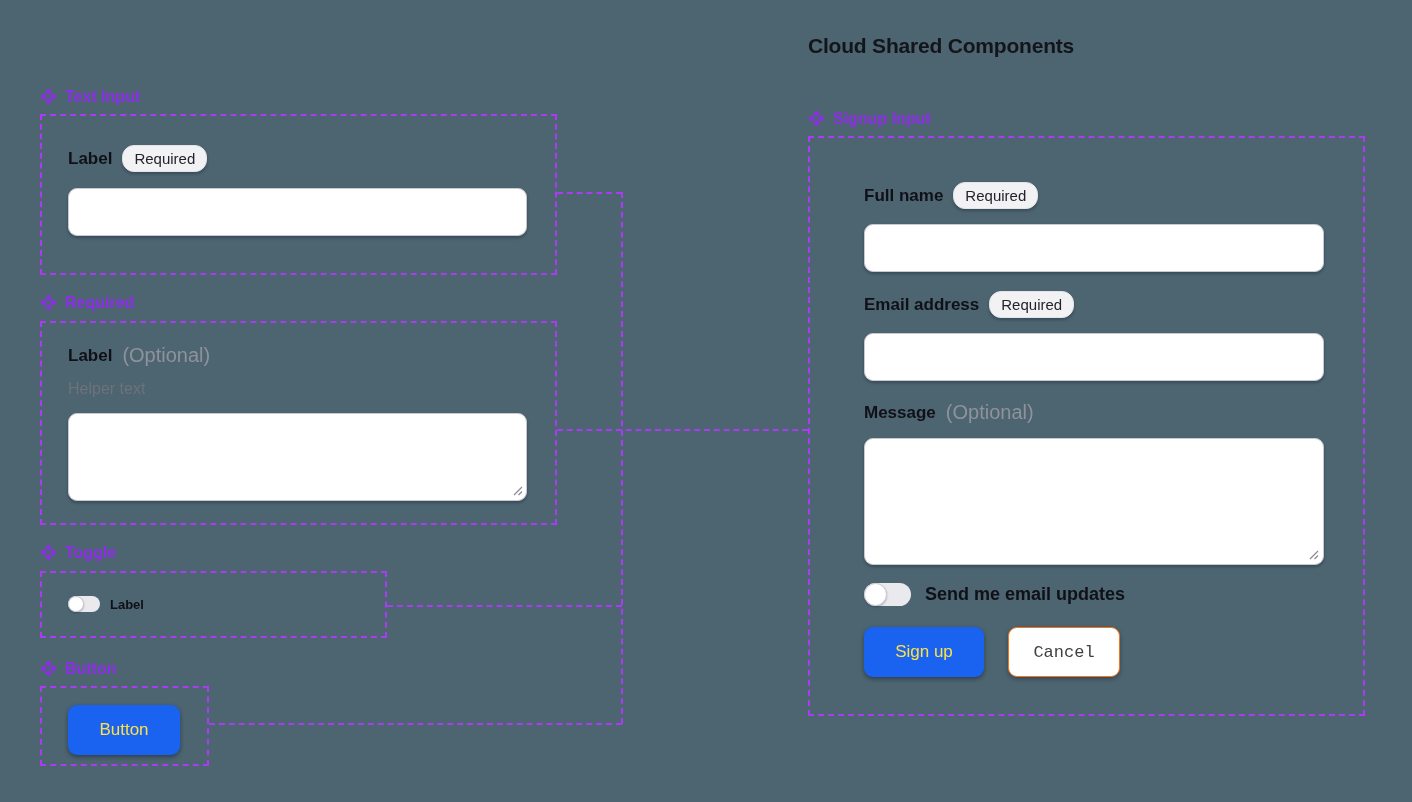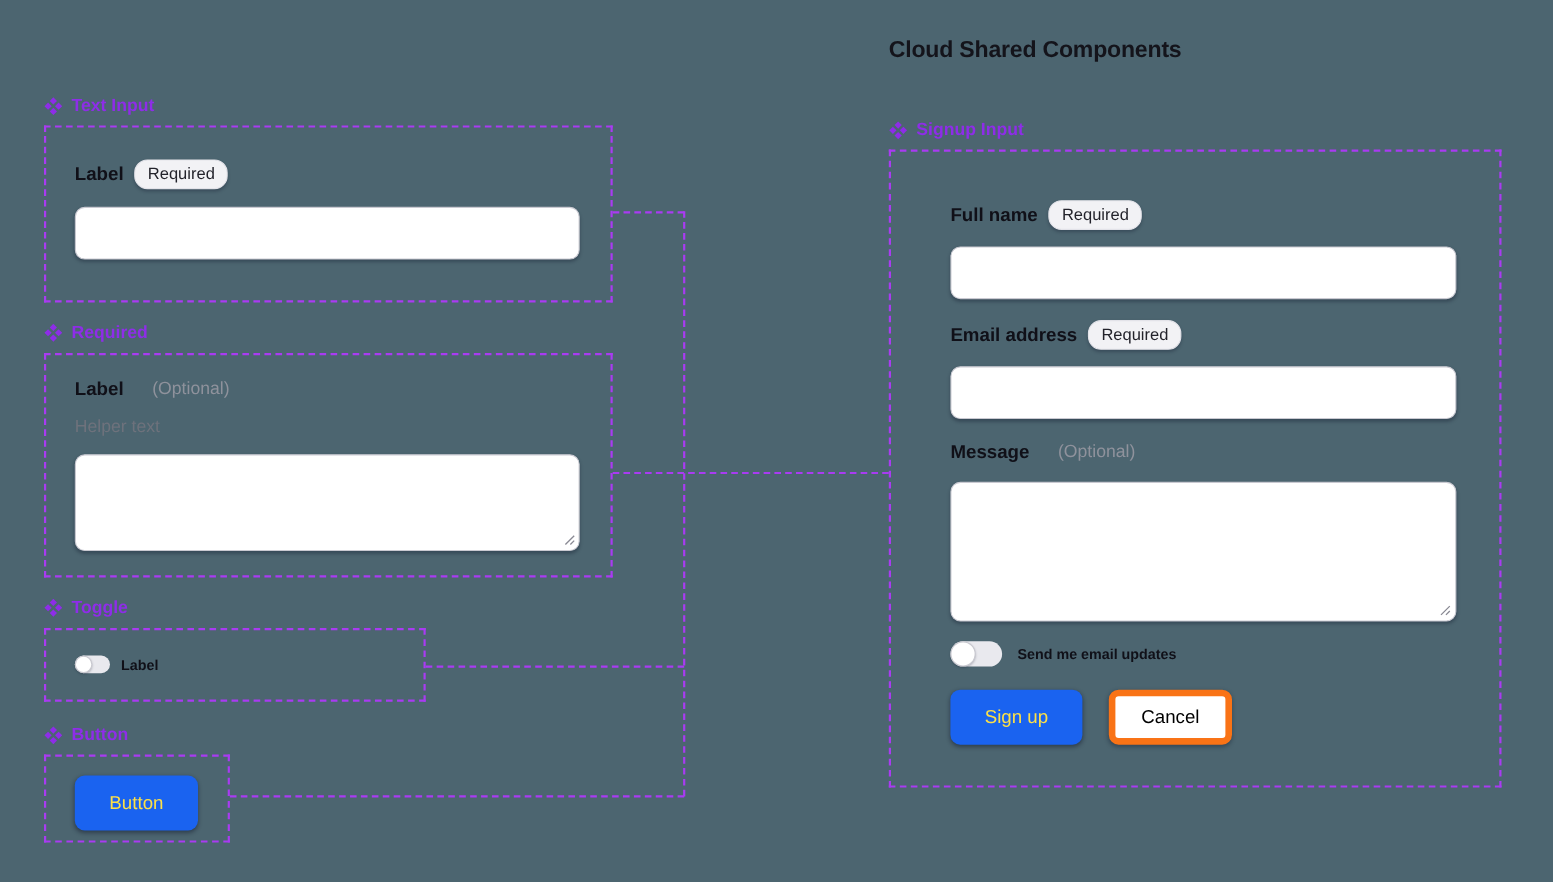--- a/index.html
+++ b/index.html
@@ -46,26 +46,25 @@
     align-items: center;
     gap: 10px;
     white-space: nowrap;
   }
   .lbl {
     font-weight: 700;
     color: #101018;
     font-size: 17px;
   }
   .lbl-sm { font-size: 13px; }
-  .lbl-lg { font-size: 13px; }
+  .lbl-lg { font-size: 18px; }
   .optional {
-    font-size: 16px;
+    font-size: 20px;
     color: #8F929C;
     font-weight: 400;
-    margin-left: 16px;
   }
   .badge {
     background: #F2F2F5;
     border: 1px solid #E3E3E9;
     border-radius: 12px;
     padding: 4px 11px;
     font-size: 15px;
     color: #23232B;
     font-weight: 400;
     box-shadow: 0 2px 3px rgba(10,15,35,0.28);
@@ -127,23 +126,24 @@
     cursor: pointer;
     border: none;
   }
   .btn-primary {
     background: #1A63F0;
     color: #fde047;
     box-shadow: 0 2px 4px rgba(10,15,35,0.45);
   }
   .btn-secondary {
     background: #FFFFFF;
-    color: #000000;
-    border: 6px solid #f97316;
+    color: #404040;
+    border: 1px solid #f97316;
     box-shadow: 0 2px 4px rgba(10,15,35,0.35);
+    font-family: Liberation Mono, monospace;
   }
 
   .toggle-row {
     position: absolute;
     display: flex;
     align-items: center;
     gap: 14px;
     white-space: nowrap;
   }
 </style>

